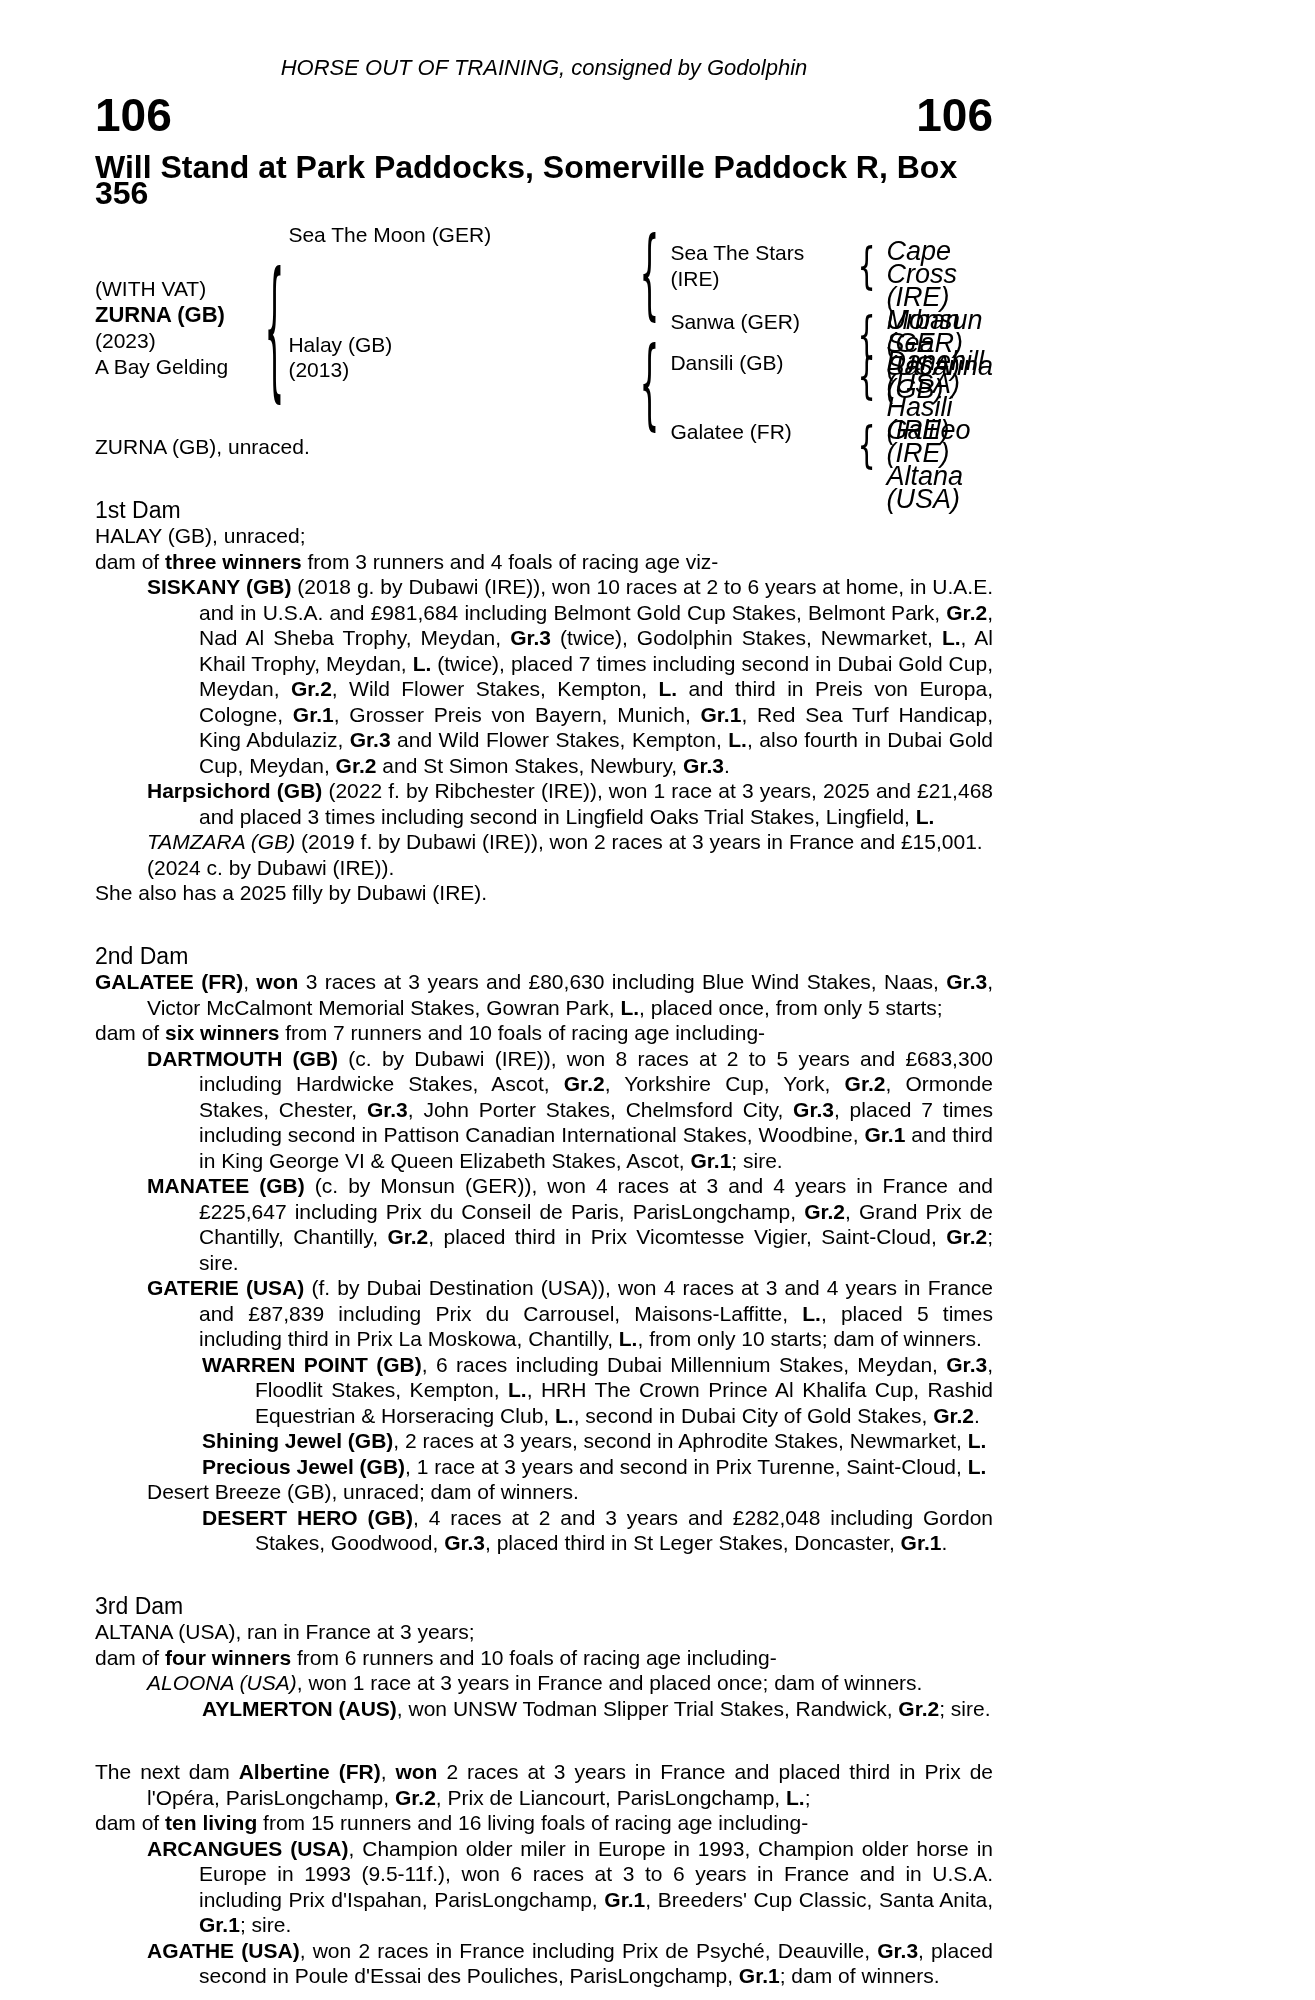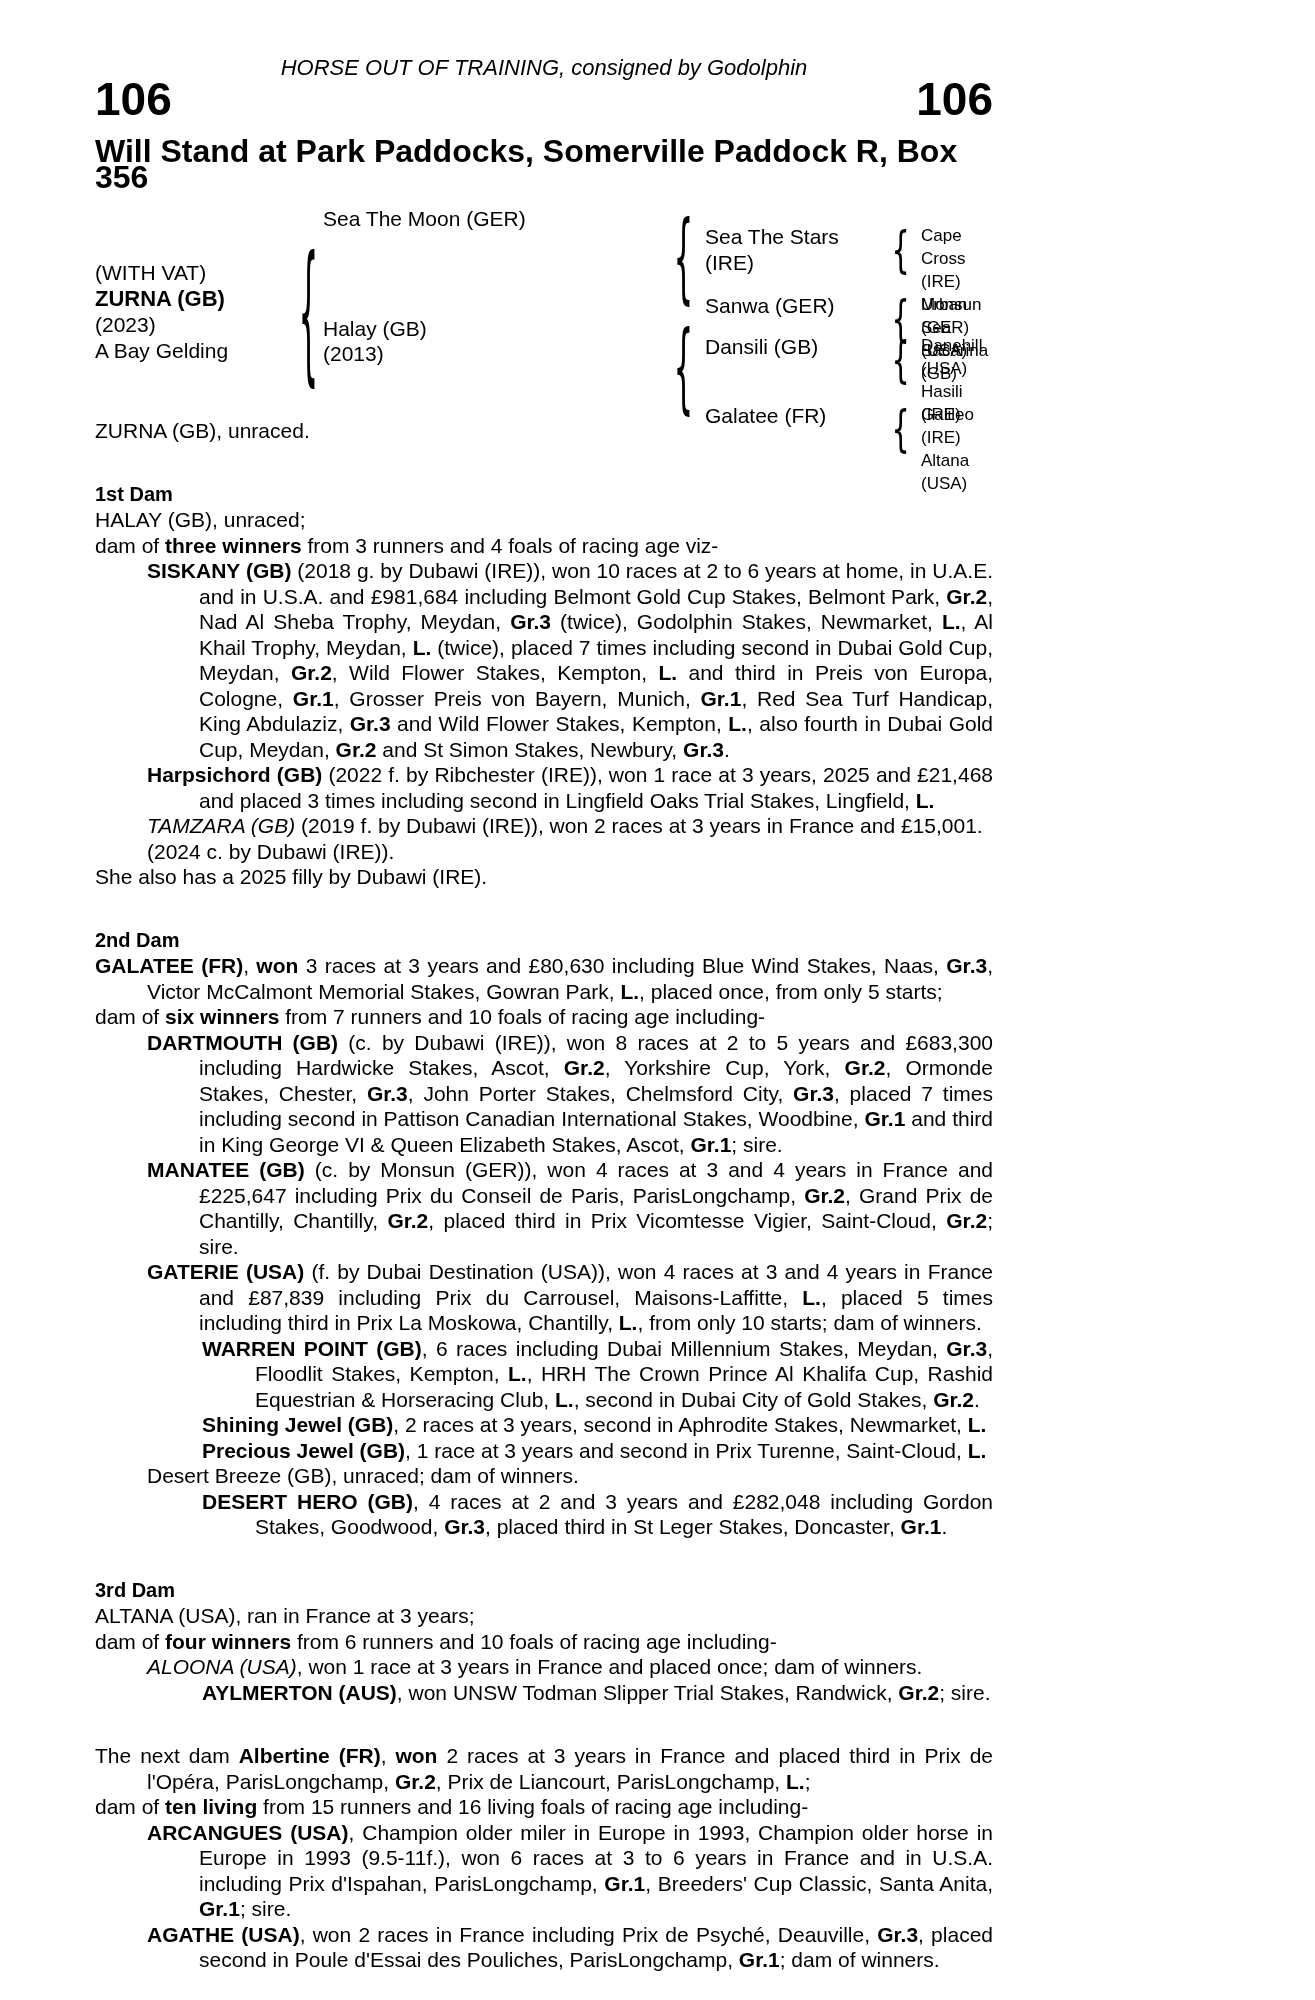--- a/index.html
+++ b/index.html
@@ -18,21 +18,21 @@
   
   .consignor{
     margin-top:56px;
     text-align:center;
     font-style:italic;
     font-size:22px;
     line-height:24px;
   }
   .lot-row{
     display:flex;justify-content:space-between;align-items:flex-end;
-    margin-top:0;
+    margin-top:16px;
   }
   .lot-num{font-size:46px;font-weight:bold;line-height:38px;}
   .stand-line{
     margin-top:20px;
     font-weight:bold;
     font-size:32px;
     line-height:26px;
   }
   
   .ped{margin-top:16px;height:212px;display:flex;align-items:stretch;}
@@ -44,39 +44,39 @@
   .ped-tree{flex:1;display:flex;flex-direction:column;}
   .ped-half{height:102px;display:flex;align-items:stretch;}
   .ped-half + .ped-half{margin-top:8px;}
   .gen2{
     width:348px;display:flex;flex-direction:column;justify-content:flex-start;
     line-height:25px;
   }
   .gen34{flex:1;display:flex;flex-direction:column;}
   .g3row{height:51px;display:flex;align-items:flex-start;margin-top:18px;}
   .gen3{width:192px;padding-left:8px;box-sizing:border-box;}
-  .gen4{flex:1;padding-left:8px;font-size:17px;line-height:23px;}
+  .gen4{flex:1;padding-left:8px;font-size:27px;line-height:23px;font-style:italic;}
   .bracecol{display:flex;align-items:center;justify-content:center;}
   .w28{width:28px;}.w26{width:26px;}.w24{width:24px;}
   .brace{
     display:inline-block;
     font-family:"DejaVu Sans", sans-serif;
     font-size:52px;line-height:52px;font-weight:normal;
   }
   .brA{transform:scale(0.60,2.90);}
   .brB{transform:scale(0.60,1.90);}
   .brC{transform:scale(0.55,0.95);}
   
   .race-record{margin-top:48px;}
   .para{margin:0;text-align:justify;}
   .m{padding-left:52px;text-indent:-52px;}
   .e1{padding-left:104px;text-indent:-52px;}
   .e2{padding-left:160px;text-indent:-53px;}
   .dam-section{margin-top:38px;}
-  .sec-h{font-weight:bold;margin:0;font-size:20px;}
+  .sec-h{font-weight:normal;margin:0;font-size:23px;}
   .b{font-weight:bold;}
   .i{font-style:italic;}
 </style>
 </head>
 <body>
 
 <div class="page">
 
   <div class="consignor">HORSE OUT OF TRAINING, consigned by Godolphin</div>
 

